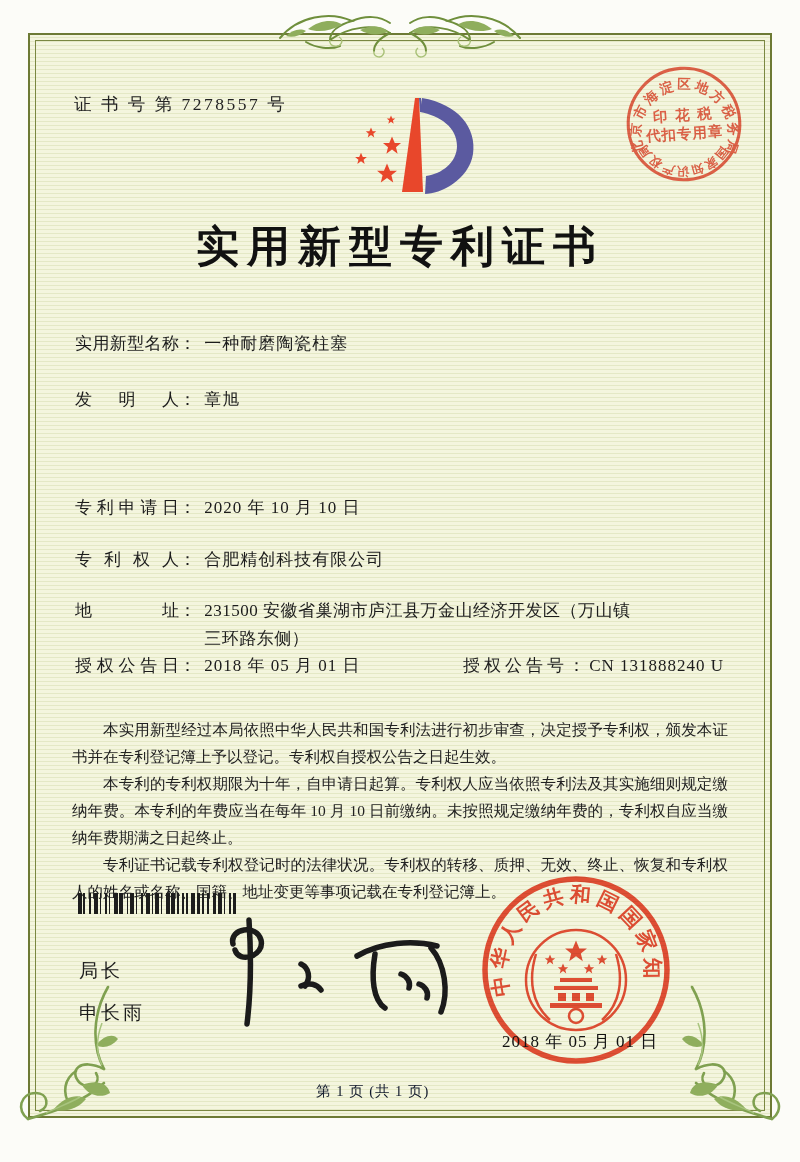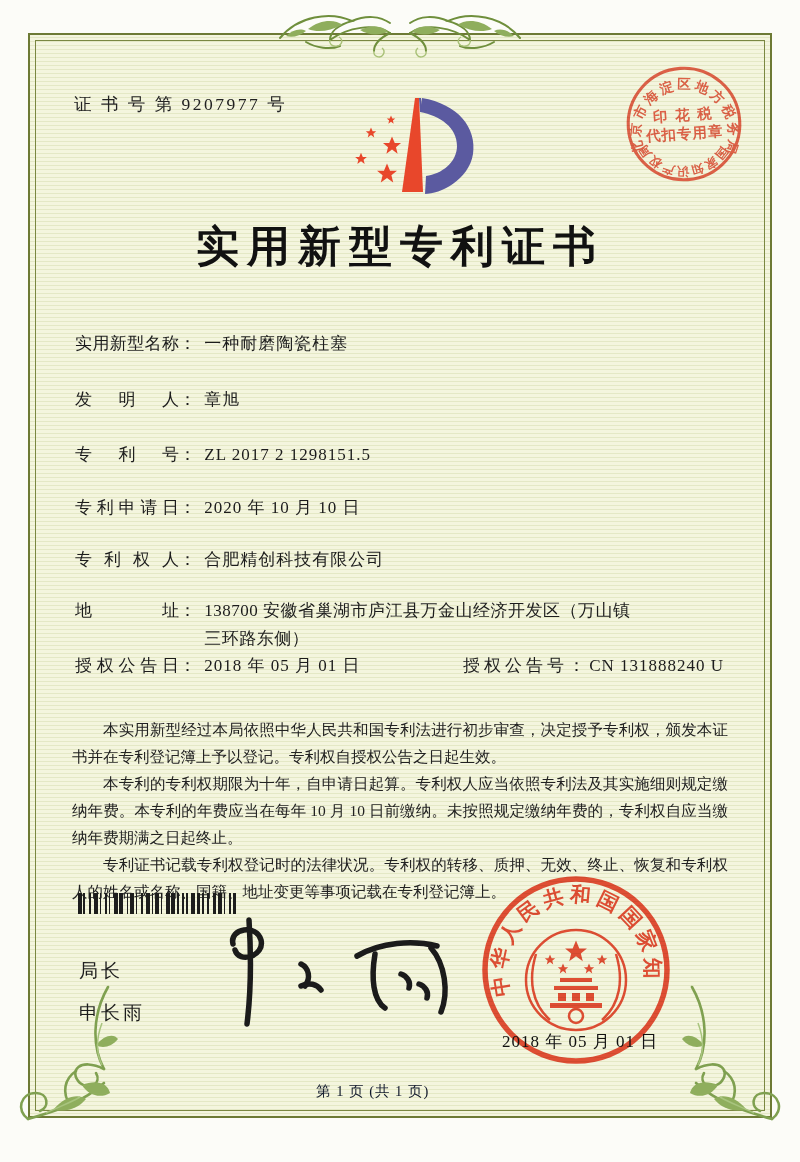--- a/index.html
+++ b/index.html
@@ -129,21 +129,21 @@
       <path d="M70,102 C84,96 96,100 98,110 C88,116 76,112 70,102 Z"></path>
       <path d="M42,126 C52,114 66,110 74,116 C66,126 52,130 42,126 Z"></path>
       <path d="M84,62 C92,52 102,50 106,56 C100,64 90,66 84,62 Z"></path>
     </g>
     <g stroke="#a8c47e" fill="none" stroke-width="1.5">
       <path d="M90,40 C84,56 84,70 90,82"></path>
       <path d="M34,130 C46,124 58,120 68,114"></path>
     </g>
   </svg>
 
-  <div class="abs cert-no">证 书 号 第 9207977 号</div>
+  <div class="abs cert-no">证 书 号 第 7278557 号</div>
 
   <svg class="abs logo-wrap" viewBox="0 0 150 136">
     <defs>
       <path id="star" d="M0,-10 L2.9,-3.1 L9.5,-3.1 L4.2,1.2 L5.9,8.1 L0,3.8 L-5.9,8.1 L-4.2,1.2 L-9.5,-3.1 L-2.9,-3.1 Z"></path>
     </defs>
     <g fill="#e8472b">
       <use href="#star" transform="translate(63,50) scale(0.45)"></use>
       <use href="#star" transform="translate(43,63) scale(0.55)"></use>
       <use href="#star" transform="translate(33,89) scale(0.62)"></use>
       <use href="#star" transform="translate(64,76) scale(0.95)"></use>
@@ -175,35 +175,31 @@
   <div class="abs title">实用新型专利证书</div>
 
   <div class="abs field-row" style="top:330px">
     <span class="flabel">实用新型名称</span><span class="fcolon">：</span>
     <span class="fvalue">一种耐磨陶瓷柱塞</span>
   </div>
   <div class="abs field-row" style="top:386px">
     <span class="flabel">发明人</span><span class="fcolon">：</span>
     <span class="fvalue">章旭</span>
   </div>
-  <div class="abs field-row" style="top:441px">
-    <span class="flabel">专利号</span><span class="fcolon">：</span>
-    <span class="fvalue">ZL 2017 2 1298151.5</span>
-  </div>
   <div class="abs field-row" style="top:494px">
     <span class="flabel">专利申请日</span><span class="fcolon">：</span>
     <span class="fvalue">2020 年 10 月 10 日</span>
   </div>
   <div class="abs field-row" style="top:546px">
     <span class="flabel">专利权人</span><span class="fcolon">：</span>
     <span class="fvalue">合肥精创科技有限公司</span>
   </div>
   <div class="abs field-row" style="top:597px">
     <span class="flabel">地址</span><span class="fcolon">：</span>
-    <span class="fvalue wrap">138700 安徽省巢湖市庐江县万金山经济开发区（万山镇三环路东侧）</span>
+    <span class="fvalue wrap">231500 安徽省巢湖市庐江县万金山经济开发区（万山镇三环路东侧）</span>
   </div>
   <div class="abs field-row" style="top:652px;width:656px">
     <span class="flabel">授权公告日</span><span class="fcolon">：</span>
     <span class="fvalue">2018 年 05 月 01 日</span>
     <span class="grant-right">
       <span style="letter-spacing:4px">授权公告号</span><span>：</span>
       <span style="letter-spacing:1px">CN 131888240 U</span>
     </span>
   </div>
 

